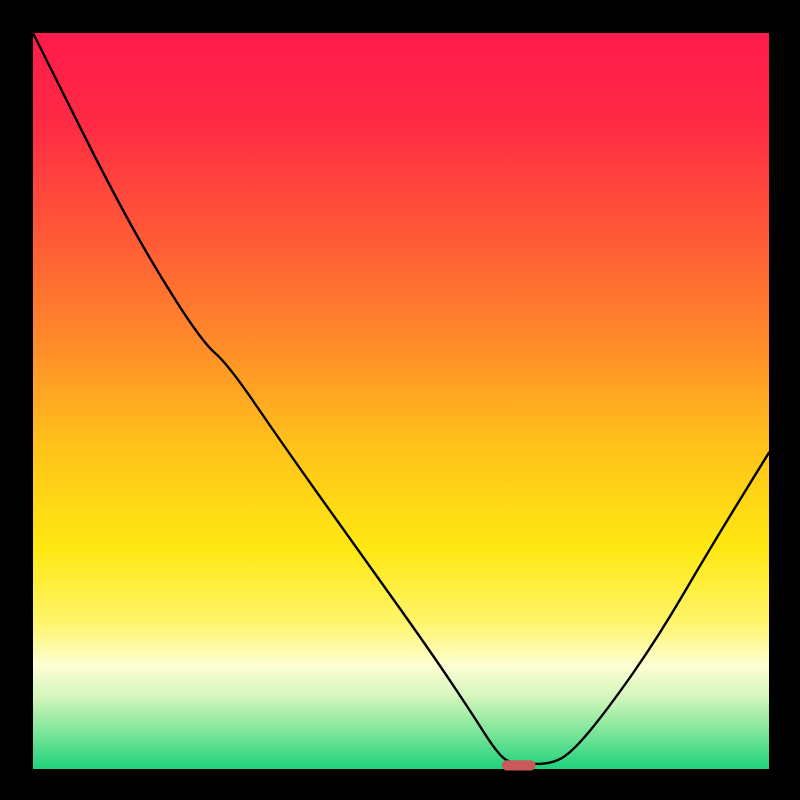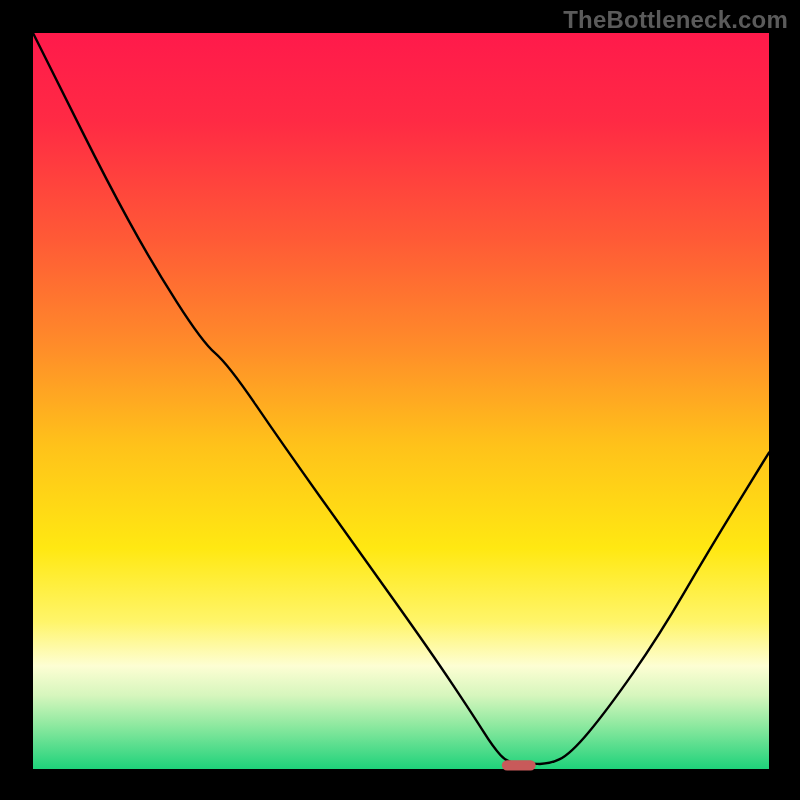--- a/index.html
+++ b/index.html
@@ -30,21 +30,20 @@
   svg {
     position: absolute;
     left: 0;
     top: 0;
   }
 </style>
 </head>
 <body>
 
 <div class="frame">
-  <div class="watermark">TheBottleneck.com</div>
 
   <svg id="chart-svg" width="800" height="800" viewBox="0 0 800 800">
     <defs>
       <linearGradient id="bg-grad" x1="0" y1="0" x2="0" y2="1">
           <stop offset="0.00%" stop-color="#ff1a4b"></stop>
           <stop offset="12.00%" stop-color="#ff2a44"></stop>
           <stop offset="28.00%" stop-color="#ff5a36"></stop>
           <stop offset="42.00%" stop-color="#ff8a2a"></stop>
           <stop offset="56.00%" stop-color="#ffc21a"></stop>
           <stop offset="70.00%" stop-color="#ffe812"></stop>

